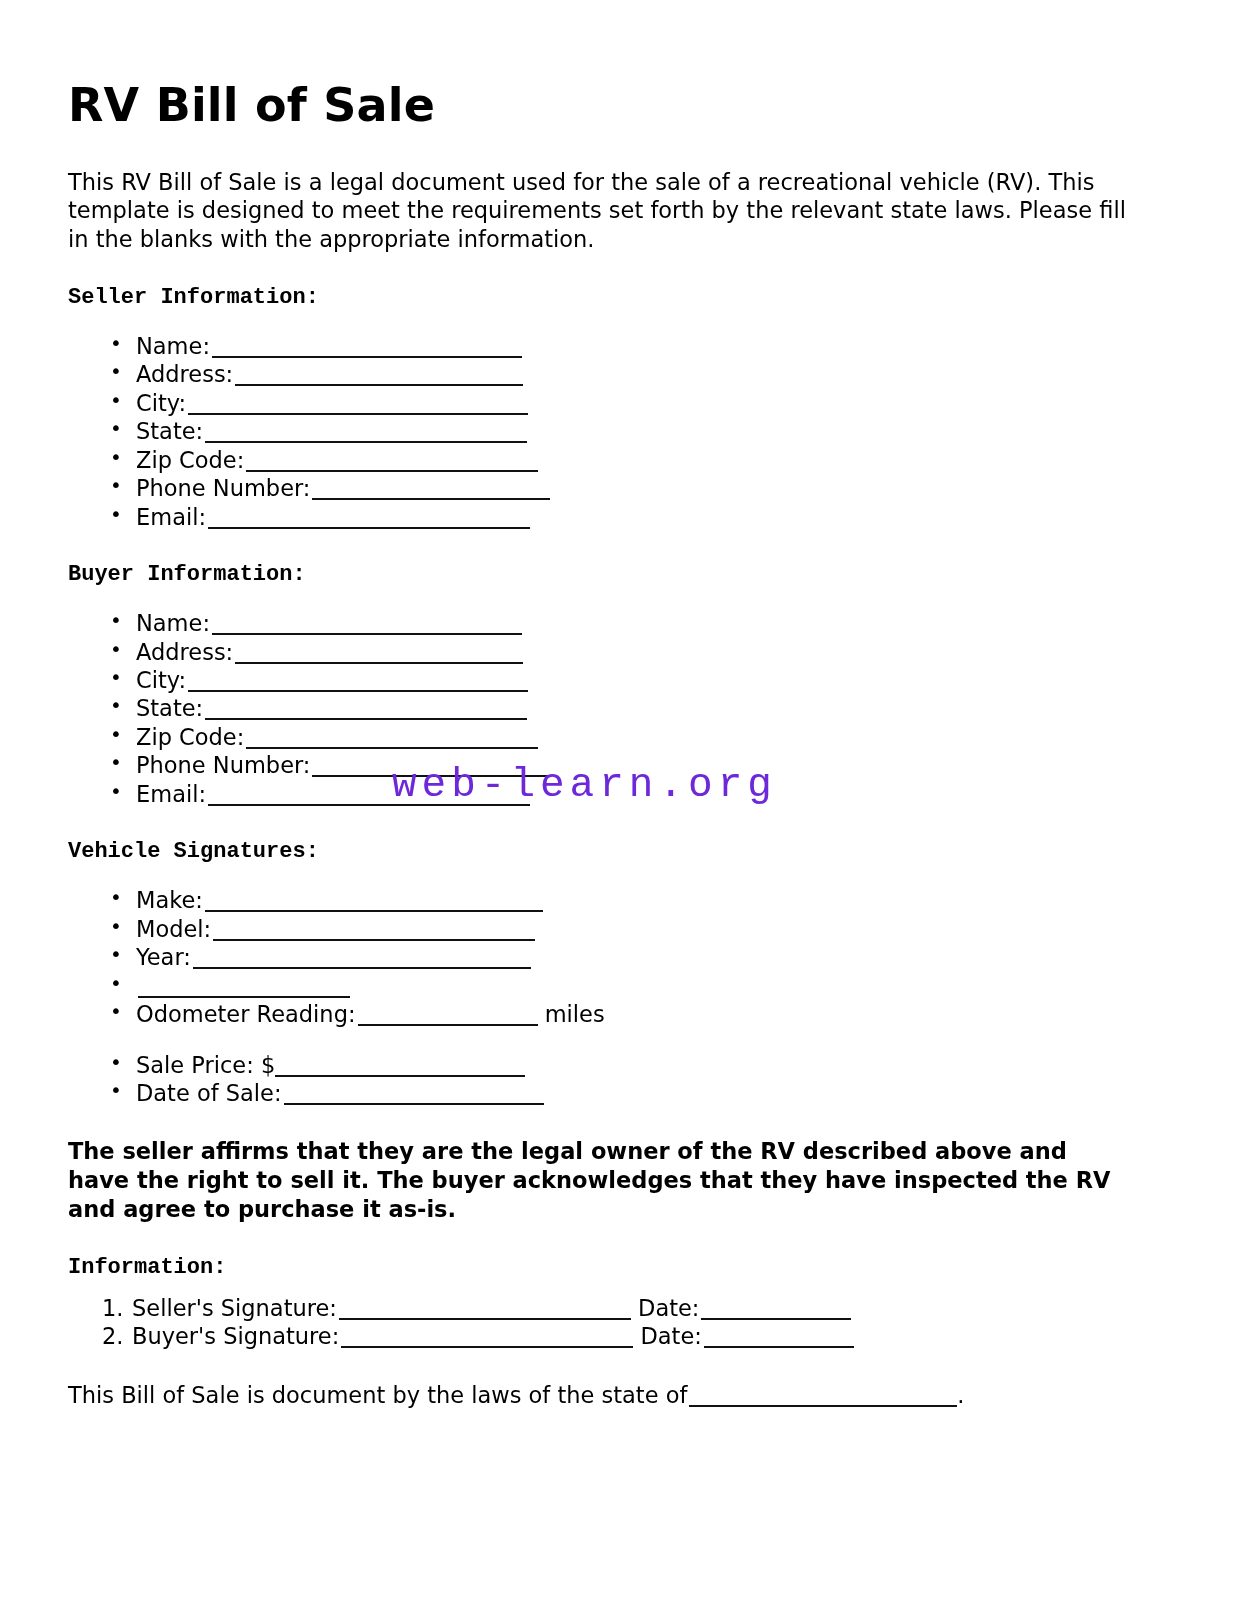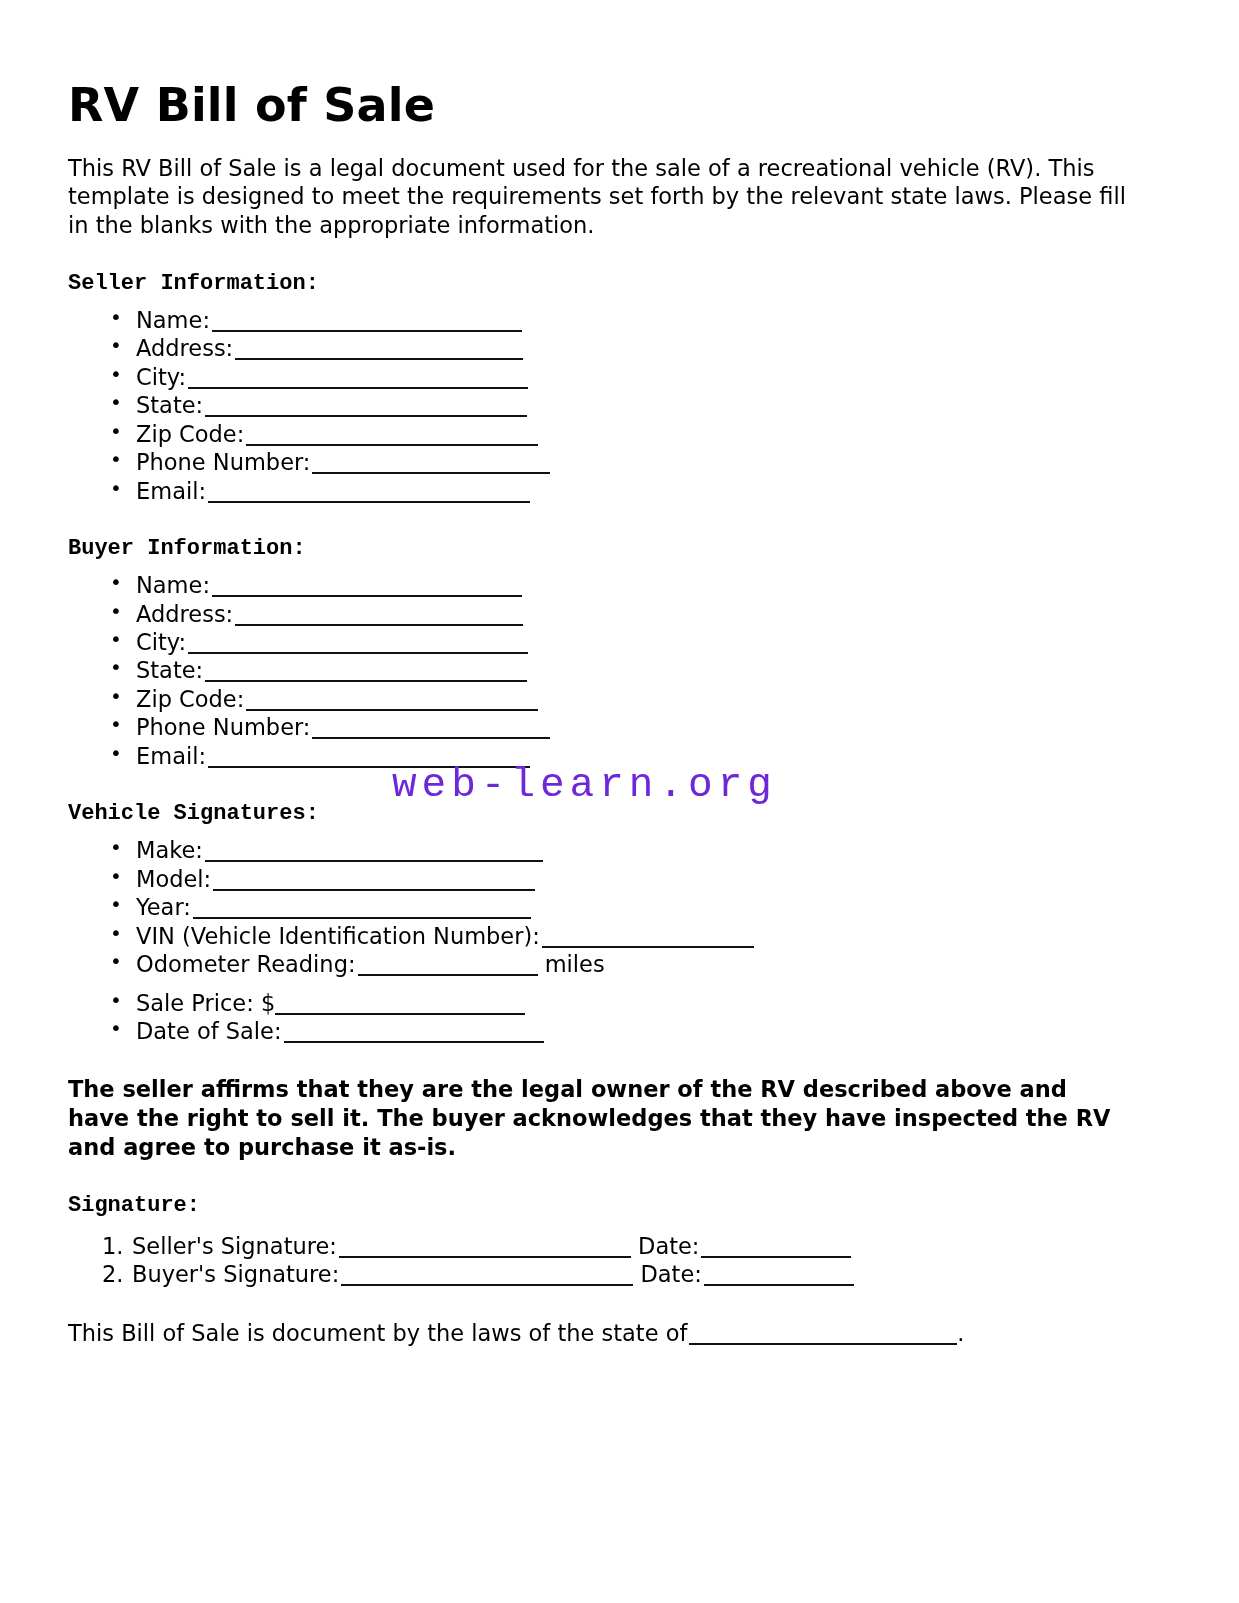--- a/index.html
+++ b/index.html
@@ -33,36 +33,36 @@
     font-weight: bold;
     letter-spacing: 0.2px;
     margin: 0 0 0 0;
     padding-top: 18px;
     line-height: 1.12;
   }
 
   .intro {
     font-size: 22.5px;
     line-height: 1.28;
-    margin-top: 22px;
+    margin-top: 36px;
     max-width: 1085px;
     text-align: left;
   }
 
   .section-heading {
     font-size: 22px;
     font-weight: bold;
     margin-top: 31px;
     margin-bottom: 0;
     font-family: Liberation Mono, monospace;
   }
 
   ul.field-list {
     list-style: none;
-    margin: 10px 0 0 0;
+    margin: 22px 0 0 0;
     padding: 0 0 0 42px;
   }
   ul.field-list > li {
     font-size: 22.5px;
     line-height: 1.265;
     position: relative;
     padding-left: 26px;
     white-space: nowrap;
   }
   ul.field-list > li::before {
@@ -159,32 +159,32 @@
     <li><span>Zip Code:</span><span class="blank" style="width: 292px;"></span></li>
     <li><span>Phone Number:</span><span class="blank" style="width: 238px;"></span></li>
     <li><span>Email:</span><span class="blank" style="width: 322px;"></span></li>
   </ul>
 
   <h2 class="section-heading">Vehicle Signatures:</h2>
   <ul class="field-list">
     <li><span>Make:</span><span class="blank" style="width: 338px;"></span></li>
     <li><span>Model:</span><span class="blank" style="width: 322px;"></span></li>
     <li><span>Year:</span><span class="blank" style="width: 338px;"></span></li>
-    <li><span>VIN (Vehicle Identification Number):</span><span class="blank" style="width: 212px;"></span></li>
+    <li><span class="blank" style="width: 212px;"></span></li>
     <li><span>Odometer Reading:</span><span class="blank" style="width: 180px;"></span> <span>miles</span></li>
   </ul>
 
   <ul class="field-list">
     <li><span>Sale Price: $</span><span class="blank tight" style="width: 250px;"></span></li>
     <li><span>Date of Sale:</span><span class="blank" style="width: 260px;"></span></li>
   </ul>
 
   <p class="para">The seller affirms that they are the legal owner of the RV described above and have the right to sell it. The buyer acknowledges that they have inspected the RV and agree to purchase it as-is.</p>
 
-  <h2 class="section-heading">Signature:</h2>
+  <h2 class="section-heading">Information:</h2>
   <ol class="sig-list">
     <li><span>Seller's Signature:</span><span class="blank" style="width: 292px;"></span> <span>Date:</span><span class="blank" style="width: 150px;"></span></li>
     <li><span>Buyer's Signature:</span><span class="blank" style="width: 292px;"></span> <span>Date:</span><span class="blank" style="width: 150px;"></span></li>
   </ol>
 
   <p class="closing"><span>This Bill of Sale is document by the laws of the state of</span><span class="blank" style="width: 268px;"></span><span>.</span></p>
 
 </div>
 
 <div class="watermark" style="color: #6d28d9;">web-learn.org</div>

